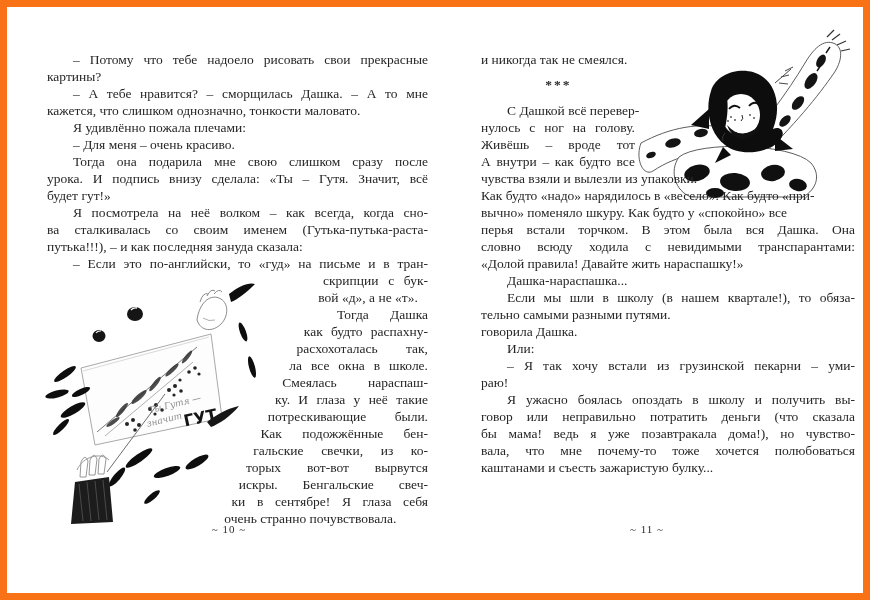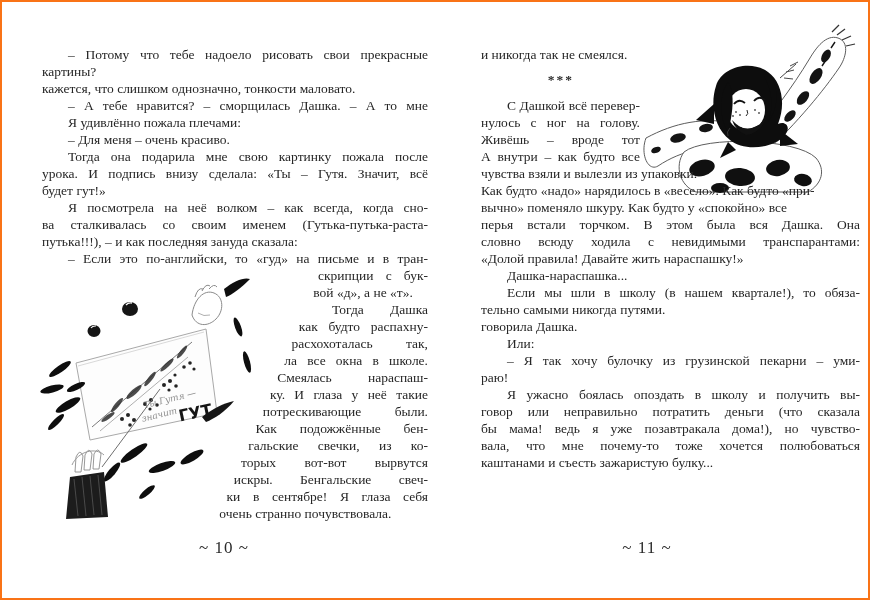--- a/index.html
+++ b/index.html
@@ -1,18 +1,18 @@
 <!DOCTYPE html>
 <html><head>
 <meta charset="utf-8">
 <style>
   html,body{margin:0;padding:0;background:#fff;}
   .book{
     width:870px;height:600px;box-sizing:border-box;position:relative;
-    background:#ffffff;border:2px solid #f97316;display:flex;overflow:hidden;
+    background:#ffffff;border:7px solid #f97316;display:flex;overflow:hidden;
     font-family:"Liberation Serif","DejaVu Serif",serif;color:#262626;
   }
   .page{width:435px;height:100%;position:relative;box-sizing:border-box;}
   .text-flow{box-sizing:border-box;}
   .page-left  .text-flow{padding:44px 7px 0 40px;}
   .page-right .text-flow{padding:44px 8px 0 46px;}
   .line{
     font-size:13.5px;line-height:17px;white-space:nowrap;
     text-align:justify;text-align-last:justify;
   }
@@ -27,43 +27,43 @@
     float:left;width:276px;height:255px;
     shape-outside:polygon(0 0,276px 0,276px 6px,170px 255px,0 255px);
   }
   .illus-right{
     float:right;width:220px;height:164px;
     shape-outside:polygon(45px 0,220px 0,220px 164px,0 164px,0 52px);
   }
   .illus svg{display:block;overflow:visible;}
   .illus-right svg{margin-top:-26px;}
   .footer{
-    position:absolute;top:536px;font-size:17px;letter-spacing:1px;
+    position:absolute;top:516px;font-size:11px;letter-spacing:1px;
     width:388px;text-align:center;color:#2b2b2b;
   }
   .page-left  .footer{left:28px;}
   .page-right .footer{left:18px;}
   .hand-script{font-family:"DejaVu Serif",serif;font-style:italic;font-size:9px;fill:#8d8d8d;}
   .hand-marker{font-family:"DejaVu Sans",sans-serif;font-weight:bold;font-size:16px;fill:#141414;}
 </style>
 </head>
 <body>
 
 <div class="book">
 
   <section class="page page-left">
     <div class="text-flow">
       <div class="lines">
           <div class="line indent">– Потому что тебе надоело рисовать свои прекрасные</div>
           <div class="line end">картины?</div>
+          <div class="line indent">– А тебе нравится? – сморщилась Дашка. – А то мне</div>
           <div class="line end">кажется, что слишком однозначно, тонкости маловато.</div>
-          <div class="line indent">– А тебе нравится? – сморщилась Дашка. – А то мне</div>
           <div class="line indent end">Я удивлённо пожала плечами:</div>
           <div class="line indent end">– Для меня – очень красиво.</div>
-          <div class="line indent">Тогда она подарила мне свою картинку пожала после</div>
+          <div class="line indent">Тогда она подарила мне свою слишком сразу после</div>
           <div class="line">урока. И подпись внизу сделала: «Ты – Гутя. Значит, всё</div>
           <div class="line end">будет гут!»</div>
           <div class="line indent">Я посмотрела на неё волком – как всегда, когда сно-</div>
           <div class="line">ва сталкивалась со своим именем (Гутька-путька-раста-</div>
           <div class="line end">путька!!!), – и как последняя зануда сказала:</div>
           <div class="line indent">– Если это по-английски, то «гуд» на письме и в тран-</div>
         </div>
 
       <figure class="illus illus-left">
         <svg width="276" height="255" viewBox="0 0 276 255" xmlns="http://www.w3.org/2000/svg">
@@ -258,24 +258,24 @@
           <div class="line">Живёшь – вроде тот</div>
           <div class="line">А внутри – как будто все</div>
           <div class="line end">чувства взяли и вылезли из упаковки.</div>
           <div class="line">Как будто «надо» нарядилось в «весело». Как будто «при-</div>
           <div class="line">вычно» поменяло шкуру. Как будто у «спокойно» все</div>
           <div class="line">перья встали торчком. В этом была вся Дашка. Она</div>
           <div class="line">словно всюду ходила с невидимыми транспарантами:</div>
           <div class="line end">«Долой правила! Давайте жить нараспашку!»</div>
           <div class="line indent end">Дашка-нараспашка...</div>
           <div class="line indent">Если мы шли в школу (в нашем квартале!), то обяза-</div>
-          <div class="line end">тельно самыми никогда путями.</div>
+          <div class="line end">тельно самыми разными путями.</div>
           <div class="line end">говорила Дашка.</div>
           <div class="line indent end">Или:</div>
-          <div class="line indent">– Я так хочу булочку из грузинской пекарни – уми-</div>
+          <div class="line indent">– Я так хочу встали из грузинской пекарни – уми-</div>
           <div class="line end">раю!</div>
           <div class="line indent">Я ужасно боялась опоздать в школу и получить вы-</div>
           <div class="line">говор или неправильно потратить деньги (что сказала</div>
           <div class="line">бы мама! ведь я уже позавтракала дома!), но чувство-</div>
           <div class="line">вала, что мне почему-то тоже хочется полюбоваться</div>
           <div class="line end">каштанами и съесть зажаристую булку...</div>
         </div>
     </div>
     <div class="footer">~ 11 ~</div>
   </section>

